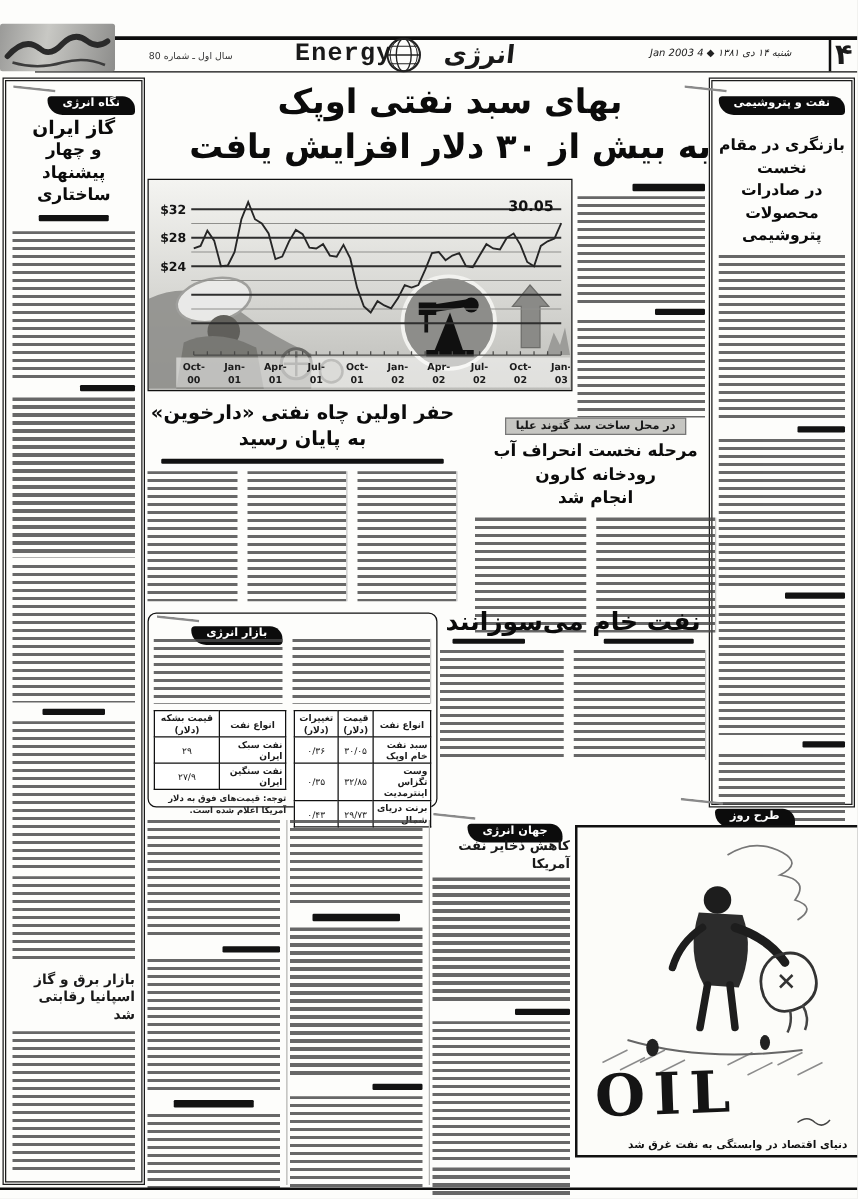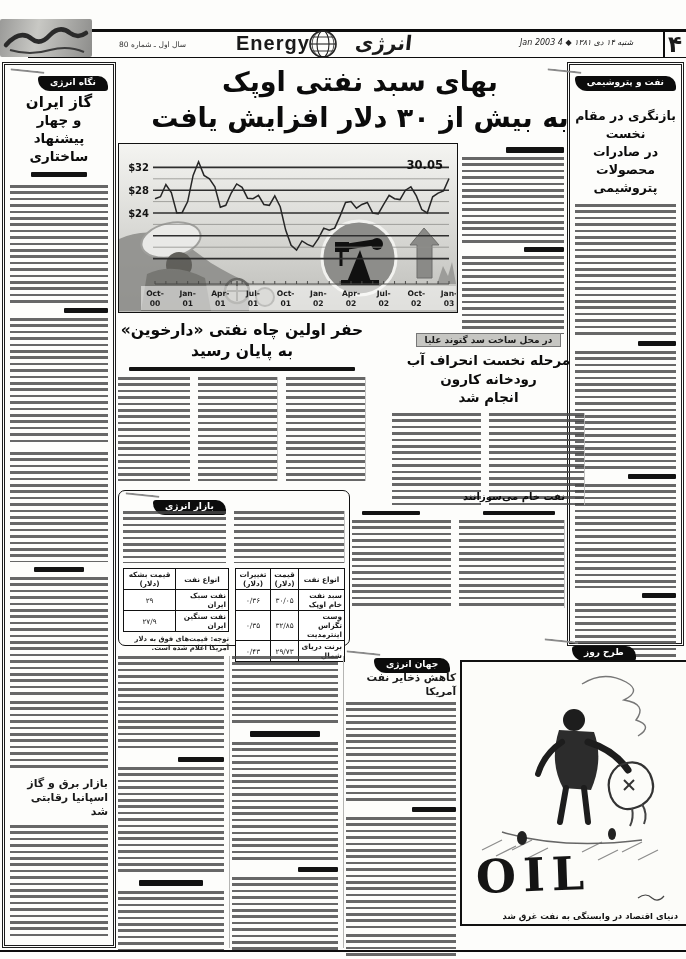--- a/index.html
+++ b/index.html
@@ -4,21 +4,21 @@
 <style>
   html,body{margin:0;padding:0;background:#e9e9e6;}
   #page{position:relative;width:686px;height:959px;background:#fdfdfb;margin:0 auto;
         font-family:"DejaVu Sans",sans-serif;color:#1a1a1a;overflow:hidden;}
   .abs{position:absolute;}
   
   .rule{background:#0d0d0d;}
   .pagenum{font-size:23px;font-weight:bold;text-align:center;line-height:26px;}
   .dateline{font-size:8px;direction:rtl;text-align:left;color:#222;white-space:nowrap;font-style:italic;}
   .fa-title{font-size:20px;font-weight:bold;direction:rtl;transform:skewX(-6deg);}
-  .en-title{font-family:Liberation Sans, sans-serif;font-size:20px;font-weight:bold;letter-spacing:1px;}
+  .en-title{font-family:Liberation Mono, monospace;font-size:20px;font-weight:bold;letter-spacing:1px;}
   .issue{font-size:7.5px;direction:rtl;color:#333;}
   .nameplate{background:linear-gradient(100deg,#9a9a98,#c8c8c4 40%,#8d8d8b);border-radius:2px;}
   
   .dbox{border:3px double #1b1b1b;background:#fdfdfb;box-sizing:border-box;padding:5px 5px;}
   .sbox{border:1.5px solid #111;box-sizing:border-box;}
   
   .ribbon{height:15px;direction:rtl;white-space:nowrap;}
   .rb-label{display:inline-block;background:#0c0c0c;color:#fff;font-size:9px;font-weight:bold;
             padding:1px 12px 3px;border-radius:3px 10px 3px 12px;line-height:11px;}
   .rb-tail{display:inline-block;vertical-align:top;width:34px;height:9px;margin-right:-6px;
@@ -220,21 +220,21 @@
     <div class="hl hl-md">حفر اولین چاه نفتی «دارخوین»</div>
     <div class="hl hl-md">به پایان رسید</div>
     <div class="gkb" style="width:226px;margin:5px auto 6px;height:4px;"></div>
     <div class="cols">
       <div class="col gk" style="height:104px;"></div>
       <div class="col gk" style="height:104px;"></div>
       <div class="col gk" style="height:104px;"></div>
     </div>
   </div>
 
-  <div class="abs" style="left:392px;top:328px;width:193px;text-align:center;">
+  <div class="abs" style="left:380px;top:328px;width:193px;text-align:center;">
     <span class="tagbar">در محل ساخت سد گتوند علیا</span>
     <div class="hl" style="font-size:13.5px;line-height:19px;margin-top:4px;">مرحله نخست انحراف آب رودخانه کارون</div>
     <div class="hl" style="font-size:13.5px;line-height:17px;">انجام شد</div>
     <div class="cols" style="margin-top:7px;text-align:right;">
       <div class="col gk" style="height:92px;"></div>
       <div class="col gk" style="height:92px;"></div>
     </div>
   </div>
 
   <div class="abs sbox" style="left:118px;top:490px;width:232px;height:156px;border-radius:7px;padding:3px 4px;">
@@ -286,21 +286,21 @@
           <td class="nm">برنت دریای شمال</td>
           <td>۲۹/۷۳</td>
           <td>۰/۴۳</td>
         </tr>
       </tbody>
         </table>
     </div>
   </div>
 
   <div class="abs" style="left:352px;top:488px;width:213px;">
-    <div class="hl" style="font-size:10px;line-height:18px;text-align:right;">نفت خام می‌سوزانند</div>
+    <div class="hl" style="font-size:20px;line-height:18px;">نفت خام می‌سوزانند</div>
     <div style="display:flex;justify-content:space-between;margin:5px 10px;">
       <div class="gkb" style="width:58px;height:4px;"></div>
       <div class="gkb" style="width:72px;height:4px;"></div>
     </div>
     <div class="cols">
       <div class="col gk" style="height:88px;"></div>
       <div class="col gk" style="height:88px;"></div>
     </div>
   </div>
 

